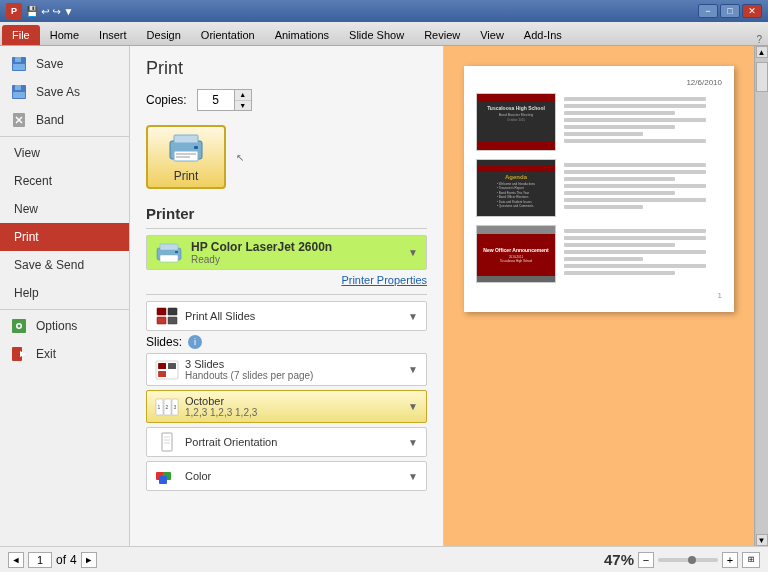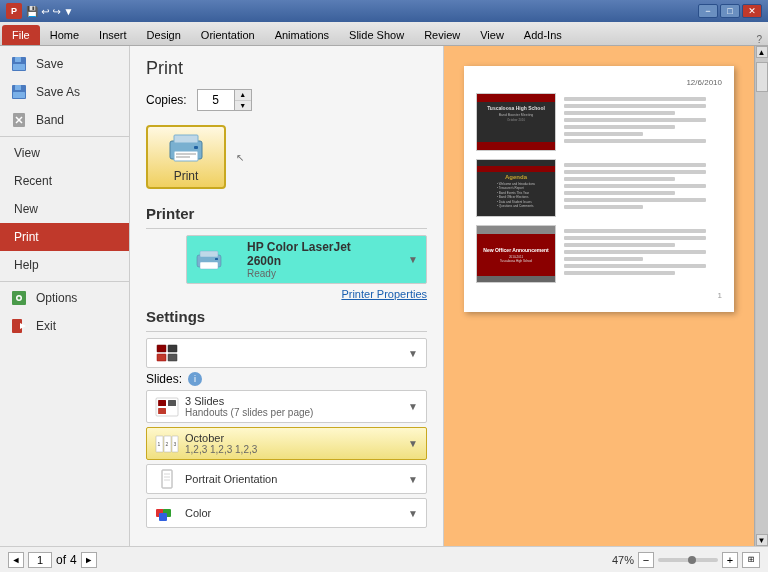--- a/index.html
+++ b/index.html
@@ -122,27 +122,26 @@
       font-weight: bold;
       color: #333;
       margin-bottom: 6px;
       margin-top: 8px;
     }
     .section-divider { height: 1px; background: #ccc; margin: 6px 0; }
 
     .printer-row {
       display: flex;
       align-items: center;
-      gap: 24px;
+      gap: 8px;
       border: 1px solid #ccc;
-      background: #5eead4;
+      background: #bef264;
       padding: 4px 8px;
       margin-bottom: 4px;
       border-radius: 2px;
-      margin-left: 40px;
     }
     .printer-info { flex: 1; }
     .printer-name { font-size: 12px; color: #333; font-weight: bold; }
     .printer-status { font-size: 10px; color: #666; }
     .printer-arrow { color: #666; font-size: 10px; }
 
     .printer-properties {
       text-align: right;
       color: #1a5fb0;
       font-size: 11px;
@@ -323,21 +322,21 @@
     .zoom-slider-thumb {
       width: 8px;
       height: 8px;
       background: #777;
       border-radius: 50%;
       position: absolute;
       top: -2px;
       left: 30px;
       cursor: pointer;
     }
-    .zoom-level { font-size: 11px; color: #333; }
+    .zoom-level { font-size: 15px; color: #333; font-weight: bold; }
     .fit-btn {
       width: 18px;
       height: 16px;
       border: 1px solid #aaa;
       background: white;
       cursor: pointer;
       display: flex;
       align-items: center;
       justify-content: center;
       font-size: 8px;
@@ -420,20 +419,21 @@
       </svg>
       <span>Band</span>
     </div>
 
     <div class="separator"></div>
 
     <div class="sidebar-item">View</div>
     <div class="sidebar-item">Recent</div>
     <div class="sidebar-item">New</div>
     <div class="sidebar-item active">Print</div>
+    <div class="sidebar-item">Save &amp; Send</div>
     <div class="sidebar-item">Help</div>
 
     <div class="separator"></div>
 
     <div class="sidebar-item-with-icon">
       <svg class="sidebar-icon" viewBox="0 0 18 18" fill="none">
         <rect x="2" y="2" width="14" height="14" fill="#4a9a4a" rx="1"></rect>
         <circle cx="9" cy="9" r="3" fill="white"></circle>
         <circle cx="9" cy="9" r="1.5" fill="#4a9a4a"></circle>
       </svg>
@@ -494,31 +494,31 @@
         </svg>
         <div class="printer-info">
           <div class="printer-name">HP Color LaserJet 2600n</div>
           <div class="printer-status">Ready</div>
         </div>
         <span class="printer-arrow">▼</span>
       </div>
 
       <div class="printer-properties">Printer Properties</div>
 
-      <div class="section-title">Settings</div>
       <div class="section-divider"></div>
 
       <div class="setting-row">
         <svg width="24" height="20" viewBox="0 0 24 20">
           <rect x="2" y="2" width="9" height="7" rx="0.5" fill="#8b0000" stroke="#600" stroke-width="0.5"></rect>
           <rect x="13" y="2" width="9" height="7" rx="0.5" fill="#3a3a3a" stroke="#222" stroke-width="0.5"></rect>
           <rect x="2" y="11" width="9" height="7" rx="0.5" fill="#c0392b" stroke="#900" stroke-width="0.5"></rect>
           <rect x="13" y="11" width="9" height="7" rx="0.5" fill="#555" stroke="#333" stroke-width="0.5"></rect>
         </svg>
         <div class="setting-text">
+          <div class="setting-main">Print All Slides</div>
         </div>
         <span class="setting-arrow">▼</span>
       </div>
 
       <div class="slides-row">
         <span>Slides:</span>
         <div class="info-circle">i</div>
       </div>
       <div class="setting-row">
         <svg width="24" height="20" viewBox="0 0 24 20">

